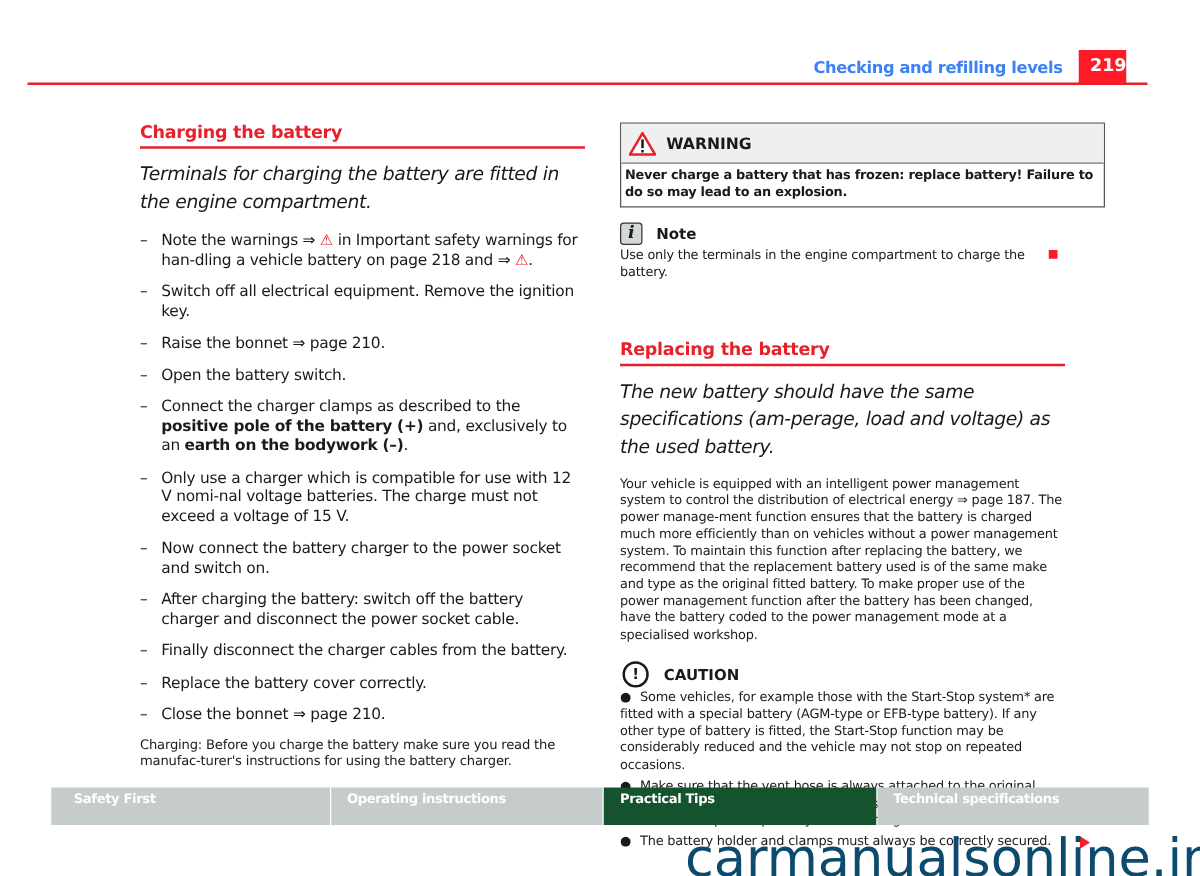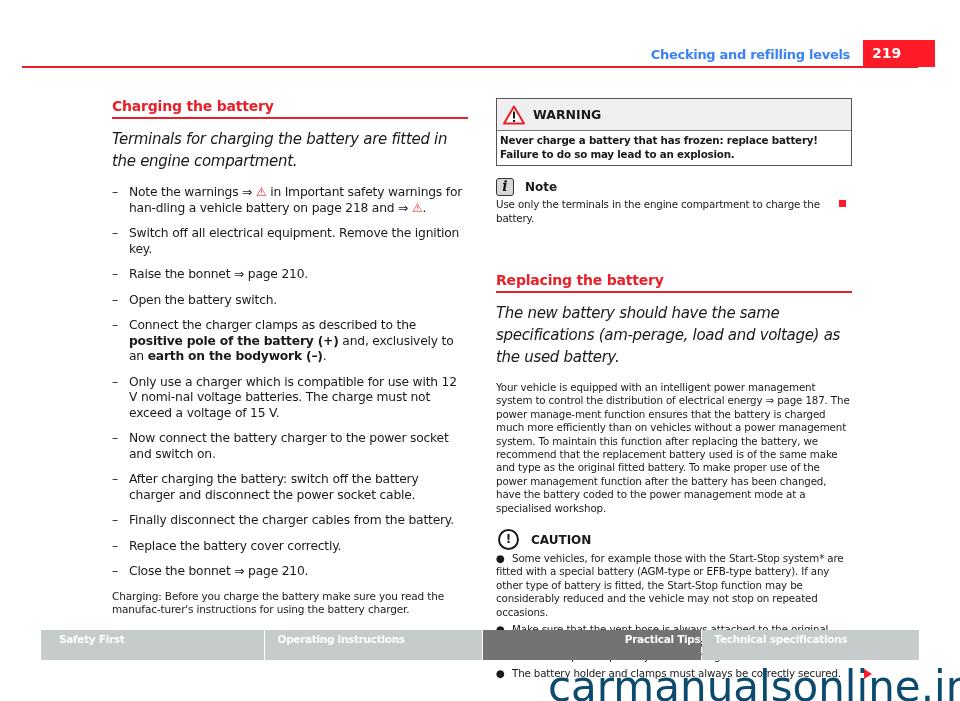--- a/index.html
+++ b/index.html
@@ -1,37 +1,37 @@
 <!DOCTYPE html>
 <html><head>
 <meta charset="utf-8">
 <style>
   html, body { margin: 0; padding: 0; background: #ffffff; }
   body { width: 960px; height: 701px; position: relative; overflow: hidden;
          font-family: "DejaVu Sans", sans-serif; color: #1a1a1a; }
   .header-rule { position: absolute; left: 22px; top: 66px; width: 896px; height: 2px; background: #e8202a; }
   .header-title { position: absolute; right: 110px; top: 47px; font-size: 13px; font-weight: bold; color: #3b82f6;
                   font-family: "DejaVu Sans", sans-serif; letter-spacing: -0.3px; }
-  .page-num { position: absolute; left: 863px; top: 40px; width: 72px; height: 27px; background: #ff1a27; color: #fff;
+  .page-num { position: absolute; left: 863px; top: 40px; width: 38px; height: 27px; background: #ff1a27; color: #fff;
               font-weight: bold; font-size: 14px; line-height: 27px; padding-left: 9px; box-sizing: border-box; }
 
   .col-left { position: absolute; left: 112px; top: 98px; width: 356px; }
   .col-right { position: absolute; left: 496px; top: 98px; width: 356px; }
 
   .sec-title { color: #e8202a; font-weight: bold; font-size: 14px; padding-bottom: 3px; border-bottom: 2px solid #e8202a;
                letter-spacing: -0.2px; }
   .lead { font-style: italic; font-size: 15px; line-height: 22px; margin-top: 9px; letter-spacing: -0.3px; }
 
   .steps { list-style: none; padding: 0; margin: 13px 0 0 0; }
   .steps li { position: relative; padding-left: 17px; font-size: 12.3px; line-height: 15.5px; margin-bottom: 10px; letter-spacing: -0.2px; }
   .steps li .dash { position: absolute; left: 0; top: 0; }
   .warn-tri { display: inline-block; color: #e8202a; font-size: 12px; }
   .small-note { font-size: 10.5px; line-height: 13.5px; margin-top: 4px; letter-spacing: -0.15px; }
 
-  .warning-box { border: 1px solid #555; margin-top: 0px; width: 356px; box-sizing: border-box; }
+  .warning-box { border: 1px solid #555; margin-top: 0px; width: 388px; box-sizing: border-box; }
   .warning-head { background: #efefef; border-bottom: 1px solid #777; height: 31px; display: flex; align-items: center; padding-left: 6px; }
   .warning-head .tri { width: 22px; height: 20px; margin-right: 8px; }
   .warning-head .lbl { font-weight: bold; font-size: 12.5px; }
   .warning-body { font-weight: bold; font-size: 10.3px; line-height: 13.5px; padding: 3px 4px 4px 3px; letter-spacing: -0.2px; }
 
   .note-head { display: flex; align-items: center; margin-top: 12px; }
   .note-icon { width: 18px; height: 18px; border: 1.5px solid #333; border-radius: 3px; background: #d4d8d8;
                font-family: "DejaVu Serif", serif; font-weight: bold; font-style: italic; font-size: 14px; line-height: 18px;
                text-align: center; margin-right: 11px; box-sizing: border-box; line-height: 15px; }
   .note-head .lbl { font-weight: bold; font-size: 12px; }
@@ -48,21 +48,21 @@
   .bullets { list-style: none; padding: 0; margin: 2px 0 0 0; }
   .bullets li { font-size: 10.3px; line-height: 13.4px; margin-bottom: 4px; position: relative; letter-spacing: -0.15px; }
   .bullets li .dot { display: inline-block; width: 16px; }
   .next-arrow { position: absolute; right: -20px; top: 2px; width: 0; height: 0; border-left: 8px solid #ff1a27;
                 border-top: 5px solid transparent; border-bottom: 5px solid transparent; }
 
   .footer { position: absolute; left: 41px; top: 630px; width: 878px; height: 30px; display: flex; }
   .footer .tab { flex: 1; background: #c5cccb; color: #fff; font-weight: bold; font-size: 10.5px; padding: 3px 0 0 13px;
                  box-sizing: border-box; margin-right: 1px; letter-spacing: -0.3px; }
   .footer .tab:first-child { padding-left: 18px; }
-  .footer .tab.active { background: #737373; text-align: right; }
+  .footer .tab.active { background: #14532d; }
   .footer .tab:last-child { margin-right: 0; }
 
   .watermark { position: absolute; left: 548px; top: 662px; font-size: 42px; color: #0c4a6e; font-family: "DejaVu Sans", sans-serif;
                letter-spacing: 0px; }
 </style>
 </head>
 <body>
 
 <div class="header-title">Checking and refilling levels</div>
 <div class="page-num">219</div>

